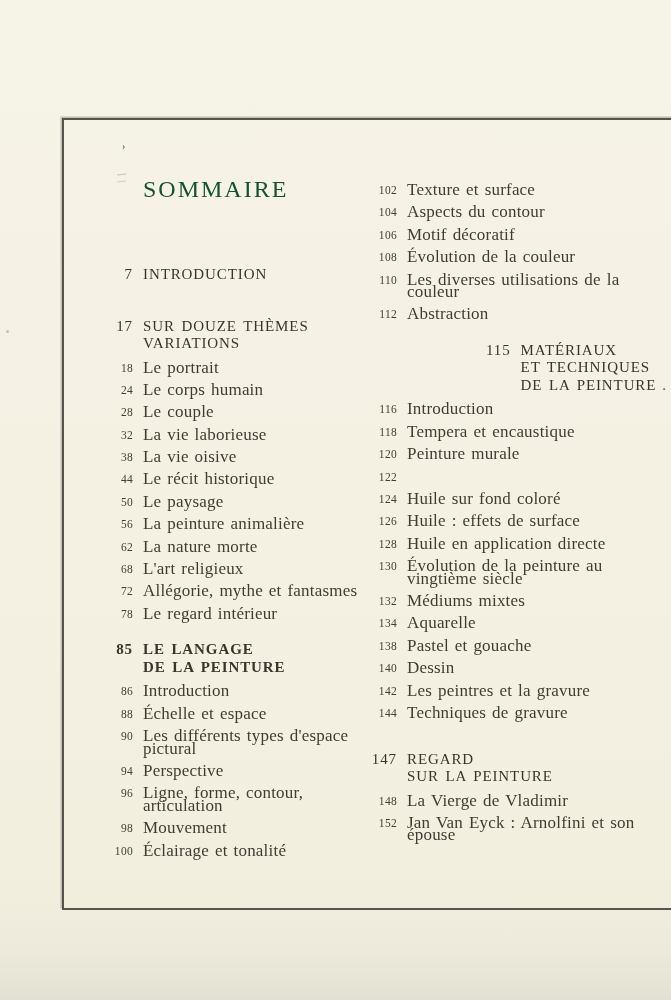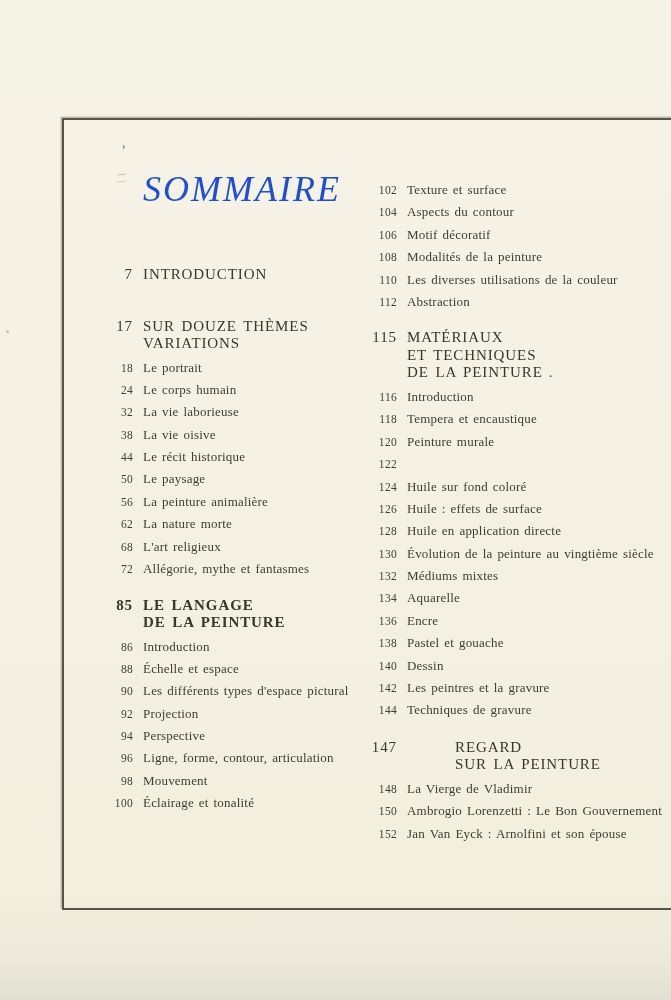--- a/index.html
+++ b/index.html
@@ -34,50 +34,50 @@
   .speck {
     position:absolute; left:6px; top:330px; width:3px; height:3px;
     border-radius:50%; background:rgba(110,105,90,.35);
   }
 
   .col { position:absolute; }
   .col-left  { left:88px;  top:174px; width:300px; }
   .col-right { left:352px; top:184px; width:315px; }
 
   .page-title {
-    font-size:36px; line-height:30px; letter-spacing:2px;
-    color:#1d4ed8; margin-left:55px; font-weight:400;font-style:italic;
+    font-size:24px; line-height:30px; letter-spacing:2px;
+    color:#14532d; margin-left:55px; font-weight:400;
   }
 
   .row { display:flex; align-items:flex-start; margin-bottom:9.9px; }
   .row .num {
     flex:none; width:45px; text-align:right;
     font-size:11.5px; line-height:12.5px; color:#42402f;
     letter-spacing:.3px;
   }
   .row .lbl {
     margin-left:10px;
-    font-size:13px; line-height:12.5px; color:#3f3d31;
+    font-size:17px; line-height:12.5px; color:#3f3d31;
     letter-spacing:.2px; word-spacing:1.5px;
   }
   .row .lbl .l1, .row .lbl .l2 { display:block; }
 
   .heading { margin-bottom:9px; }
   .heading .num, .heading .lbl {
     font-size:15px; line-height:17.5px; letter-spacing:.9px;
     color:#38362b; word-spacing:2px;
   }
   .heading .hline { display:block; }
   .stray-dot { color:#55523f; margin-left:6px; }
 
   .mt-intro      { margin-top:62px; }
   .mt-variations { margin-top:34px; }
   .mt-langage    { margin-top:21px;font-weight:bold; }
-  .mt-materiaux  { margin-top:21px; }
-  .mt-regard     { margin-top:22px;gap:48px; }
+  .mt-materiaux  { margin-top:21px;justify-content:flex-end; }
+  .mt-regard     { margin-top:31px; }
 </style>
 </head>
 <body>
 
 <div class="frame"></div>
 <div class="corner-mark">›</div>
 <div class="pencil-smudge"></div>
 <div class="speck"></div>
 
 <div class="col col-left">
@@ -100,20 +100,24 @@
 
   <div class="row">
       <span class="num">18</span>
       <span class="lbl">Le portrait</span>
     </div>
   <div class="row">
       <span class="num">24</span>
       <span class="lbl">Le corps humain</span>
     </div>
   <div class="row">
+      <span class="num">28</span>
+      <span class="lbl">Le couple</span>
+    </div>
+  <div class="row">
       <span class="num">32</span>
       <span class="lbl">La vie laborieuse</span>
     </div>
   <div class="row">
       <span class="num">38</span>
       <span class="lbl">La vie oisive</span>
     </div>
   <div class="row">
       <span class="num">44</span>
       <span class="lbl">Le récit historique</span>
@@ -131,20 +135,24 @@
       <span class="lbl">La nature morte</span>
     </div>
   <div class="row">
       <span class="num">68</span>
       <span class="lbl">L'art religieux</span>
     </div>
   <div class="row">
       <span class="num">72</span>
       <span class="lbl">Allégorie, mythe et fantasmes</span>
     </div>
+  <div class="row">
+      <span class="num">78</span>
+      <span class="lbl">Le regard intérieur</span>
+    </div>
 
   <div class="row heading mt-langage">
     <span class="num">85</span>
     <span class="lbl">
       <span class="hline">LE LANGAGE</span>
       <span class="hline">DE LA PEINTURE</span>
     </span>
   </div>
 
   <div class="row">
@@ -153,24 +161,20 @@
     </div>
   <div class="row">
       <span class="num">88</span>
       <span class="lbl">Échelle et espace</span>
     </div>
   <div class="row">
       <span class="num">90</span>
       <span class="lbl">Les différents types d'espace pictural</span>
     </div>
   <div class="row">
-      <span class="num">92</span>
-      <span class="lbl">Projection</span>
-    </div>
-  <div class="row">
       <span class="num">94</span>
       <span class="lbl">Perspective</span>
     </div>
   <div class="row">
       <span class="num">96</span>
       <span class="lbl">Ligne, forme, contour, articulation</span>
     </div>
   <div class="row">
       <span class="num">98</span>
       <span class="lbl">Mouvement</span>
@@ -189,21 +193,21 @@
   <div class="row">
       <span class="num">104</span>
       <span class="lbl">Aspects du contour</span>
     </div>
   <div class="row">
       <span class="num">106</span>
       <span class="lbl">Motif décoratif</span>
     </div>
   <div class="row">
       <span class="num">108</span>
-      <span class="lbl">Modalités de la peinture</span>
+      <span class="lbl">Évolution de la couleur</span>
     </div>
   <div class="row">
       <span class="num">110</span>
       <span class="lbl">Les diverses utilisations de la couleur</span>
     </div>
   <div class="row">
       <span class="num">112</span>
       <span class="lbl">Abstraction</span>
     </div>
 
@@ -251,24 +255,20 @@
     </div>
   <div class="row">
       <span class="num">132</span>
       <span class="lbl">Médiums mixtes</span>
     </div>
   <div class="row">
       <span class="num">134</span>
       <span class="lbl">Aquarelle</span>
     </div>
   <div class="row">
-      <span class="num">136</span>
-      <span class="lbl">Encre</span>
-    </div>
-  <div class="row">
       <span class="num">138</span>
       <span class="lbl">Pastel et gouache</span>
     </div>
   <div class="row">
       <span class="num">140</span>
       <span class="lbl">Dessin</span>
     </div>
   <div class="row">
       <span class="num">142</span>
       <span class="lbl">Les peintres et la gravure</span>
@@ -284,20 +284,16 @@
       <span class="hline">REGARD</span>
       <span class="hline">SUR LA PEINTURE</span>
     </span>
   </div>
 
   <div class="row">
       <span class="num">148</span>
       <span class="lbl">La Vierge de Vladimir</span>
     </div>
   <div class="row">
-      <span class="num">150</span>
-      <span class="lbl">Ambrogio Lorenzetti : Le Bon Gouvernement</span>
-    </div>
-  <div class="row">
       <span class="num">152</span>
       <span class="lbl">Jan Van Eyck : Arnolfini et son épouse</span>
     </div>
 </div>
 
 </body></html>

